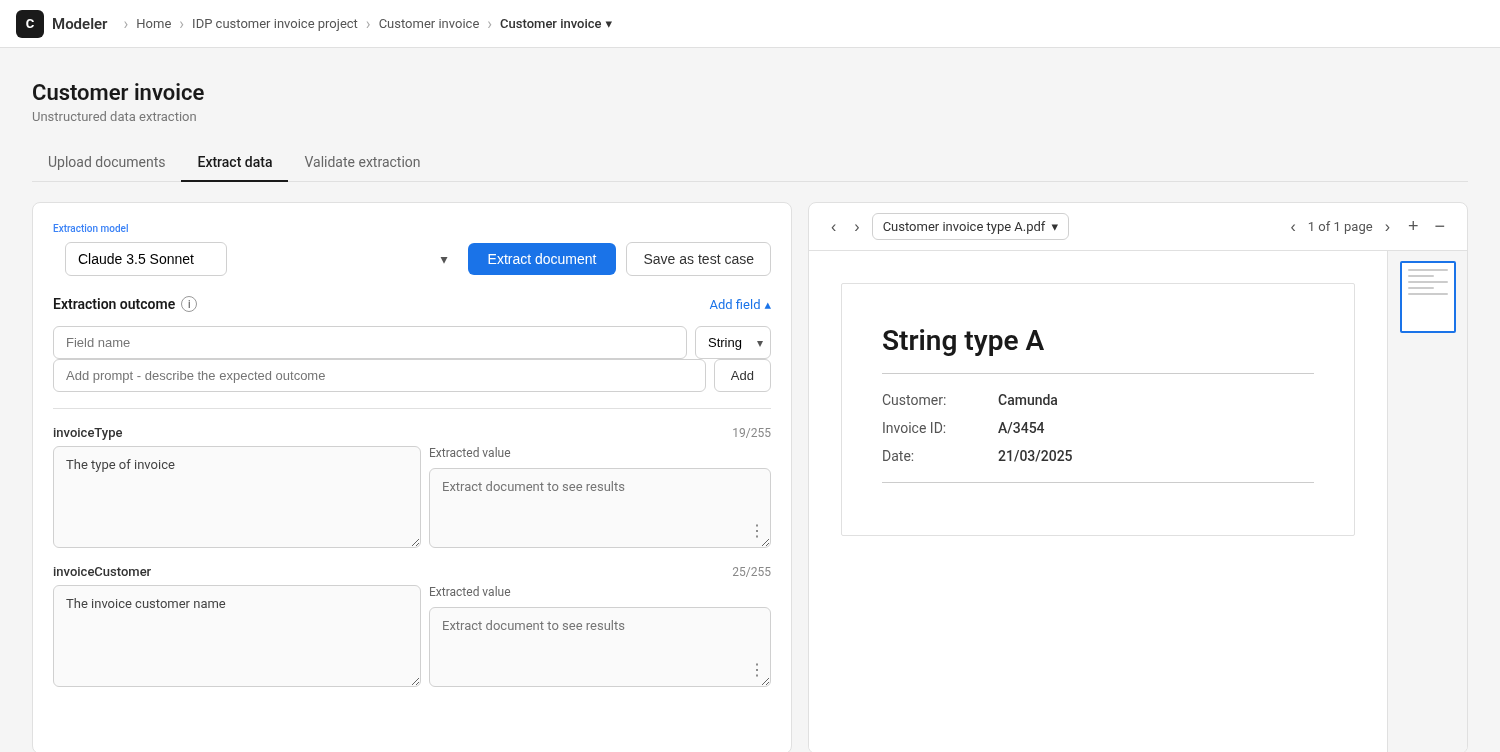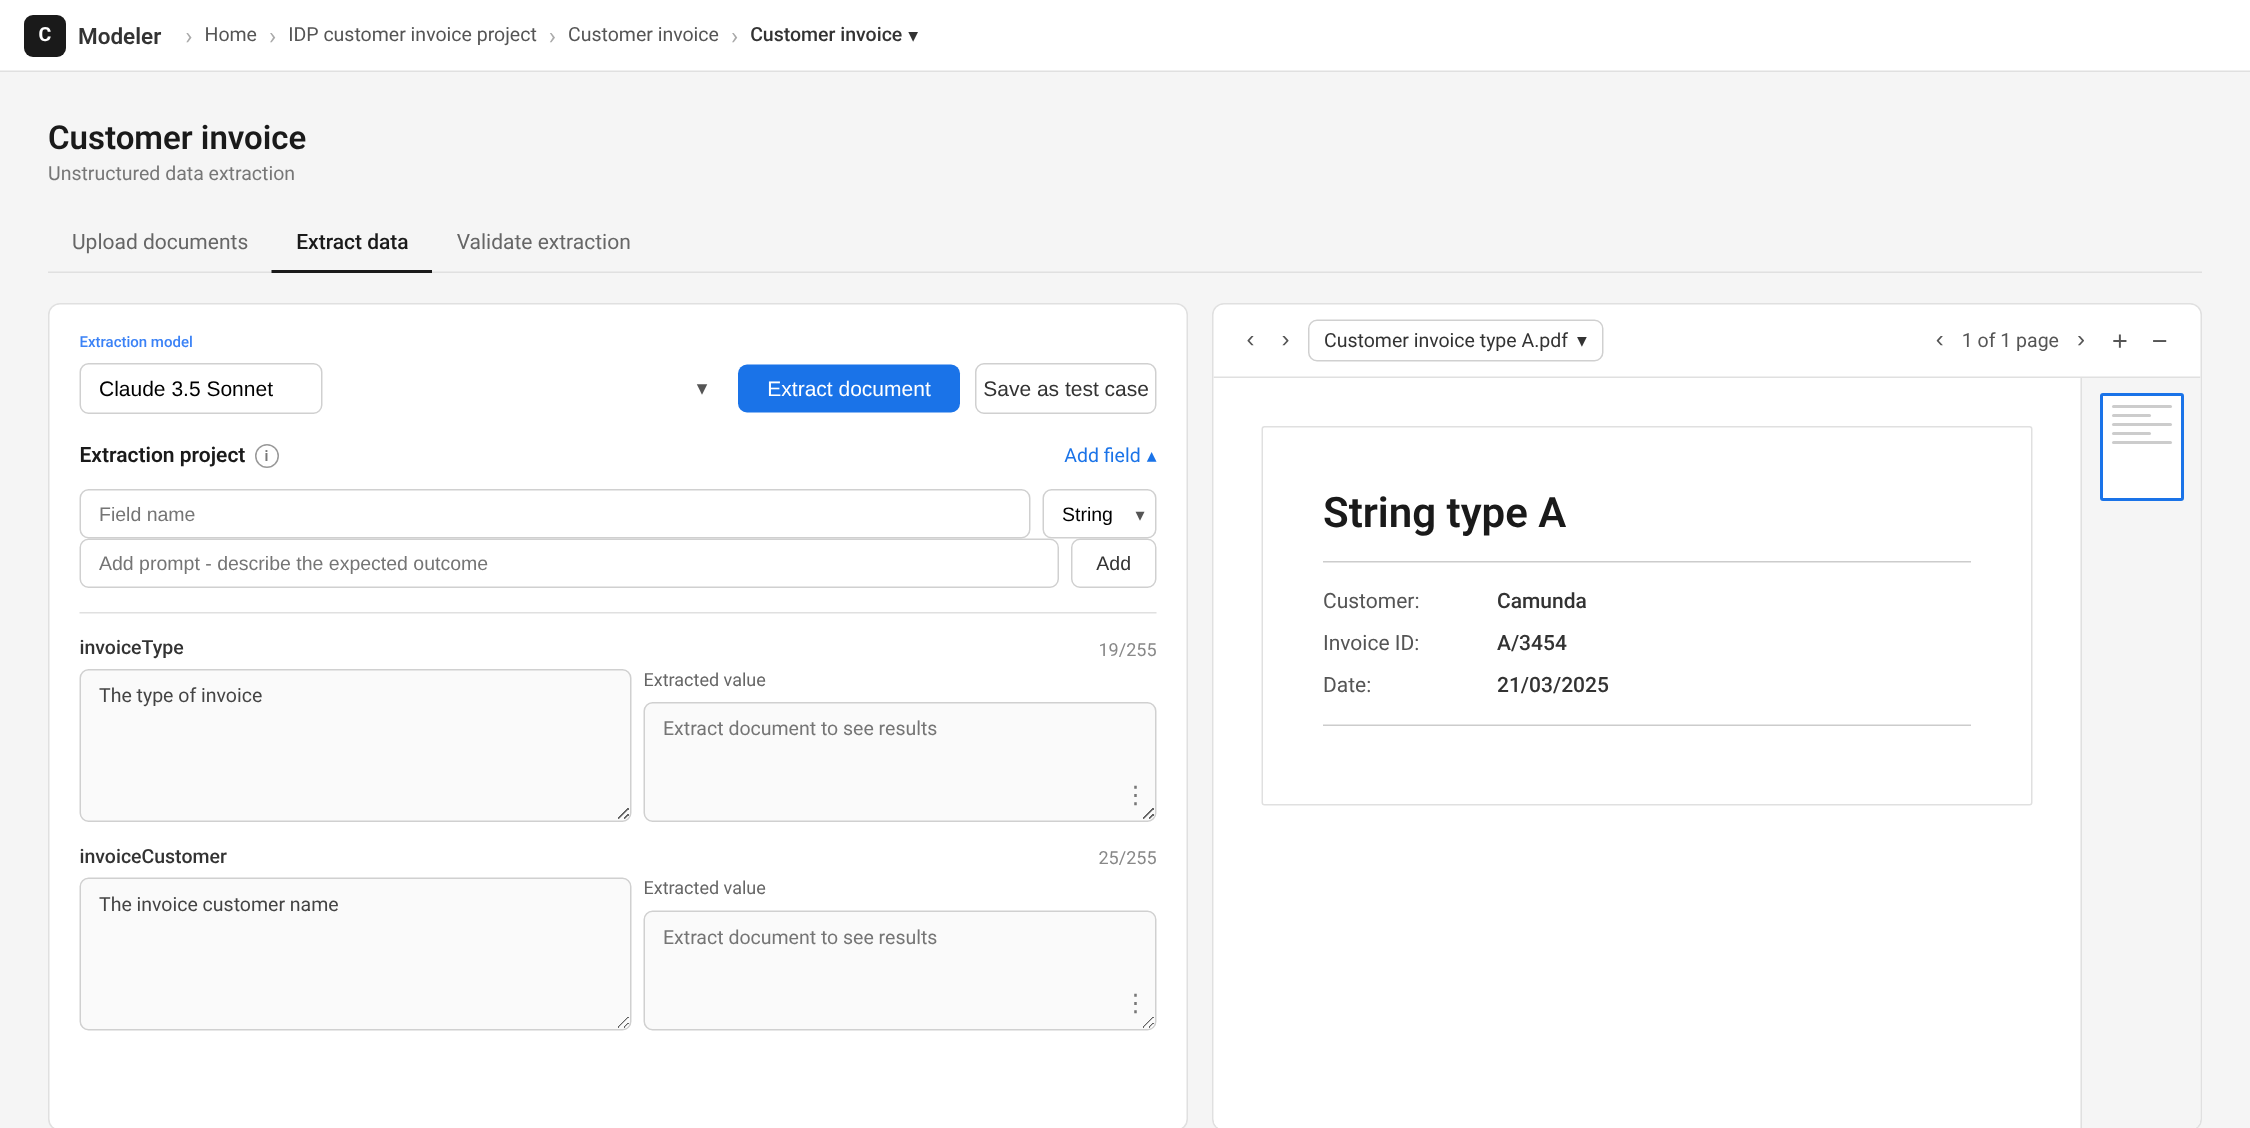--- a/index.html
+++ b/index.html
@@ -30,26 +30,26 @@
     .tabs { display: flex; border-bottom: 1px solid #e0e0e0; margin-bottom: 0; }
     .tab { padding: 10px 16px; font-size: 14px; cursor: pointer; border-bottom: 2px solid transparent; color: #666; margin-bottom: -1px; }
     .tab.active { color: #1a1a1a; border-bottom: 2px solid #1a1a1a; font-weight: 500; }
 
     
     .panels { display: flex; gap: 16px; margin-top: 20px; height: calc(100vh - 200px); }
 
     
     .left-panel { background: #fff; border: 1px solid #e0e0e0; border-radius: 8px; padding: 20px; flex: 1; overflow-y: auto; }
     .extraction-model-label { font-size: 10px; color: #3b82f6; margin-bottom: 8px; font-weight: 500; }
-    .model-row { display: flex; align-items: center; gap: 10px; margin-bottom: 20px; }
+    .model-row { display: flex; align-items: center; gap: 10px; margin-bottom: 20px; margin-left: 12px; }
     .model-select { border: 1px solid #d0d0d0; border-radius: 6px; padding: 8px 32px 8px 12px; font-size: 14px; background: #fff; cursor: pointer; flex: 1; appearance: none; position: relative; }
     .select-wrapper { position: relative; flex: 1; }
     .select-wrapper::after { content: '▾'; position: absolute; right: 10px; top: 50%; transform: translateY(-50%); color: #555; pointer-events: none; }
     .extract-btn { background: #1a73e8; color: #fff; border: none; border-radius: 6px; padding: 8px 20px; font-size: 14px; cursor: pointer; white-space: nowrap; }
-    .save-test-btn { border: 1px solid #d0d0d0; border-radius: 6px; padding: 8px 4px; font-size: 14px; cursor: pointer; background: #fff; color: #333; white-space: nowrap; }
+    .save-test-btn { border: 1px solid #d0d0d0; border-radius: 6px; padding: 8px 16px; font-size: 14px; cursor: pointer; background: #fff; color: #333; white-space: nowrap; }
 
     .section-header { display: flex; align-items: center; justify-content: space-between; margin-bottom: 14px; }
     .section-title { font-size: 14px; font-weight: 600; color: #1a1a1a; display: flex; align-items: center; gap: 6px; }
     .info-icon { width: 16px; height: 16px; border: 1px solid #999; border-radius: 50%; display: inline-flex; align-items: center; justify-content: center; font-size: 10px; color: #777; cursor: pointer; }
     .add-field-btn { color: #1a73e8; font-size: 13px; cursor: pointer; display: flex; align-items: center; gap: 4px; }
 
     
     .field-form { display: flex; flex-direction: column; gap: 0; margin-bottom: 16px; border-bottom: 1px solid #e0e0e0; padding-bottom: 16px; }
     .field-form-row1 { display: flex; gap: 8px; }
     .field-name-input { flex: 1; border: 1px solid #d0d0d0; border-radius: 6px; padding: 8px 12px; font-size: 13px; color: #aaa; }
@@ -137,21 +137,21 @@
           <select class="model-select">
             <option value="Claude 3.5 Sonnet">Claude 3.5 Sonnet</option>
           </select>
         </div>
         <button class="extract-btn">Extract document</button>
         <button class="save-test-btn">Save as test case</button>
       </div>
 
       <div class="section-header">
         <div class="section-title">
-          <span>Extraction project</span>
+          <span>Extraction outcome</span>
           <span class="info-icon">i</span>
         </div>
         <div class="add-field-btn">
           <span>Add field</span>
           <span>▴</span>
         </div>
       </div>
 
       <div class="field-form">
         <div class="field-form-row1">

